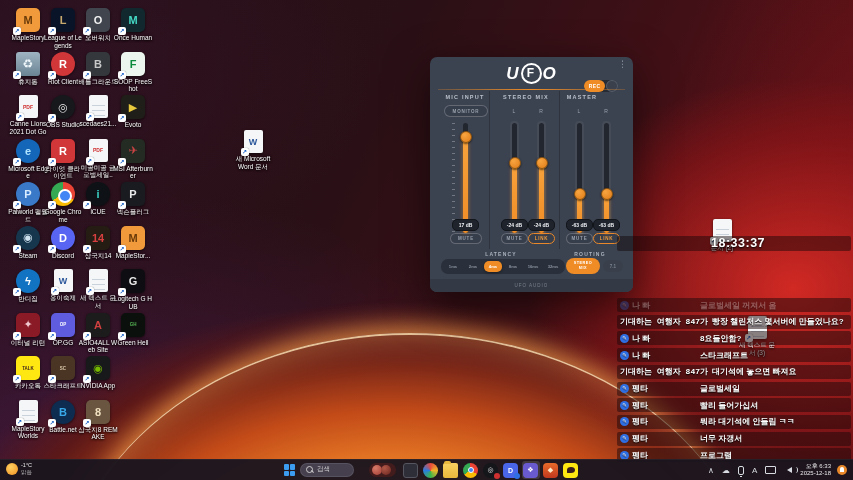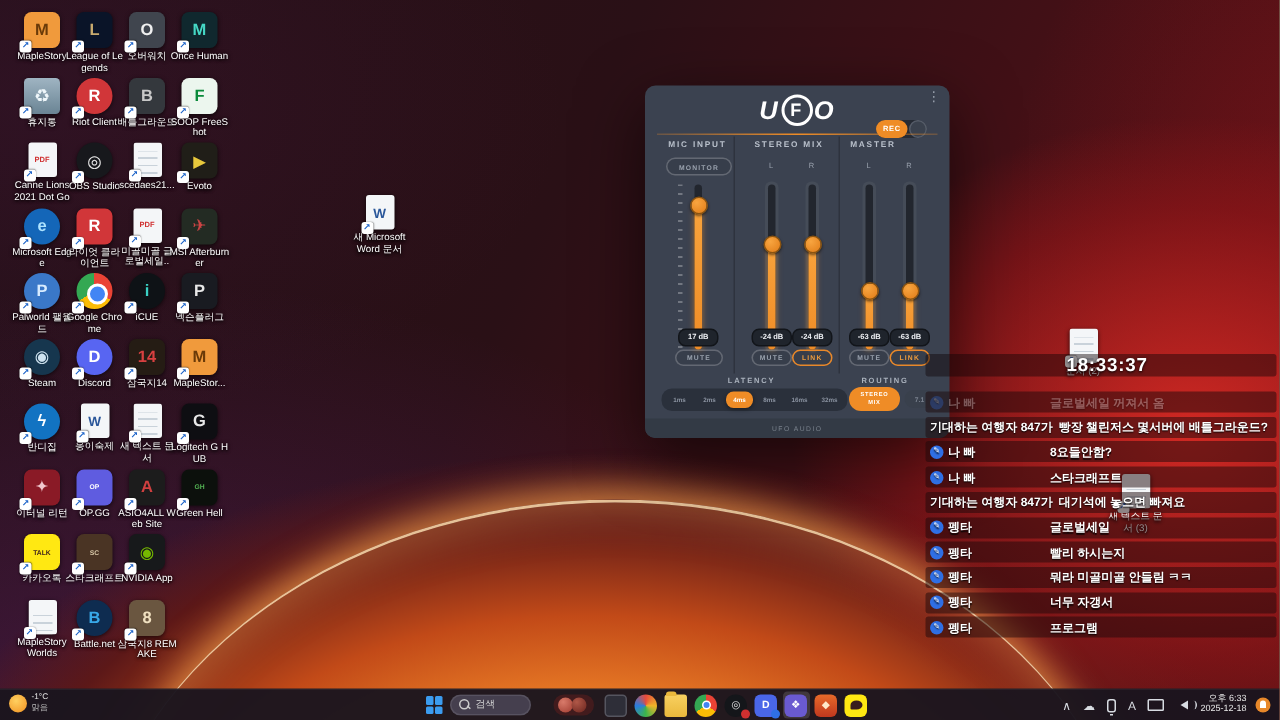--- a/index.html
+++ b/index.html
@@ -81,28 +81,28 @@
       display:flex;flex-direction:column;align-items:center;justify-content:center;letter-spacing:.5px;}
   .routeB{position:absolute;left:173px;top:203px;width:20px;height:12px;border-radius:6px;background:#39404c;
       color:#79818e;font-size:4.5px;font-weight:bold;display:flex;align-items:center;justify-content:center;}
   .ufo-foot{position:absolute;left:0;right:0;bottom:0;height:13px;background:#333a45;border-radius:0 0 7px 7px;
       display:flex;align-items:center;justify-content:center;font-size:4.5px;color:#79818c;letter-spacing:1px;}
   
   .clockbar{position:absolute;left:617px;top:236px;width:234px;height:15px;background:rgba(15,5,6,.45);border-radius:2px;}
   .oclock{position:absolute;left:711px;top:236px;font-size:12.5px;font-weight:bold;color:#fff;
       letter-spacing:.5px;text-shadow:0 1px 2px #000;}
   .crow{position:absolute;left:617px;width:234px;height:14px;background:rgba(28,8,10,.5);border-radius:2px;
-      display:flex;align-items:center;font-size:8px;color:#fff;font-weight:bold;text-shadow:0 1px 1px #000;}
+      display:flex;align-items:center;font-size:8px;color:#fff;font-weight:bold;text-shadow:0 1px 1px #000;margin-top:37px;}
   .crow.faded>*{opacity:.3;}
   .bdg{width:9px;height:9px;border-radius:50%;background:#2f6fe4;color:#fff;font-size:5.5px;line-height:9px;
       text-align:center;margin:0 3px 0 3px;flex:none;font-weight:normal;}
   .usr{width:62px;flex:none;overflow:hidden;white-space:nowrap;}
   .msg{margin-left:6px;white-space:nowrap;overflow:hidden;}
   .crow.full{padding-left:3px;box-sizing:border-box;}
-  .crow.full .usr{width:auto;}
+  .crow.full .usr{width:auto;font-family:Liberation Mono, monospace;}
   .crow.full .msg{margin-left:4px;}
   
   .tbar{position:absolute;left:0;right:0;bottom:0;height:20px;background:rgba(26,21,30,.96);
       border-top:1px solid rgba(255,255,255,.05);}
   .weather{position:absolute;left:6px;top:2px;display:flex;align-items:center;gap:3px;color:#e8e8e8;}
   .sun{width:12px;height:12px;border-radius:50%;background:radial-gradient(circle at 40% 35%,#ffd060,#f09020);}
   .wtxt{font-size:5.5px;line-height:1.2;}
   .wtxt .cond{color:#b8b8b8;}
   .start{position:absolute;left:284px;top:4px;width:12px;height:12px;
       display:grid;grid-template-columns:5px 5px;grid-gap:1px;}
@@ -407,21 +407,21 @@
 </div>
 
 <div id="chat">
     <div class="crow faded" style="top: 261px;">
       <div class="bdg">✎</div>
       <div class="usr">나 빠</div>
       <div class="msg">글로벌세일 꺼져서 옴</div>
     </div>
     <div class="crow full" style="top: 277.7px;">
       <div class="usr">기대하는 여행자 847가</div>
-      <div class="msg">빵장 챌린저스 몇서버에 배틀그라운드?</div>
+      <div class="msg">빵장 챌린저스 몇서버에 만들었나요?</div>
     </div>
     <div class="crow" style="top: 294.4px;">
       <div class="bdg">✎</div>
       <div class="usr">나 빠</div>
       <div class="msg">8요들안함?</div>
     </div>
     <div class="crow" style="top: 311.1px;">
       <div class="bdg">✎</div>
       <div class="usr">나 빠</div>
       <div class="msg">스타크래프트</div>
@@ -431,26 +431,26 @@
       <div class="msg">대기석에 놓으면 빠져요</div>
     </div>
     <div class="crow" style="top: 344.5px;">
       <div class="bdg">✎</div>
       <div class="usr">펭타</div>
       <div class="msg">글로벌세일</div>
     </div>
     <div class="crow" style="top: 361.2px;">
       <div class="bdg">✎</div>
       <div class="usr">펭타</div>
-      <div class="msg">빨리 하시는지</div>
+      <div class="msg">빨리 들어가십셔</div>
     </div>
     <div class="crow" style="top: 377.9px;">
       <div class="bdg">✎</div>
       <div class="usr">펭타</div>
-      <div class="msg">뭐라 미골미골 안들림 ㅋㅋ</div>
+      <div class="msg">뭐라 대기석에 안들림 ㅋㅋ</div>
     </div>
     <div class="crow" style="top: 394.6px;">
       <div class="bdg">✎</div>
       <div class="usr">펭타</div>
       <div class="msg">너무 자갱서</div>
     </div>
     <div class="crow" style="top: 411.3px;">
       <div class="bdg">✎</div>
       <div class="usr">펭타</div>
       <div class="msg">프로그램</div>

